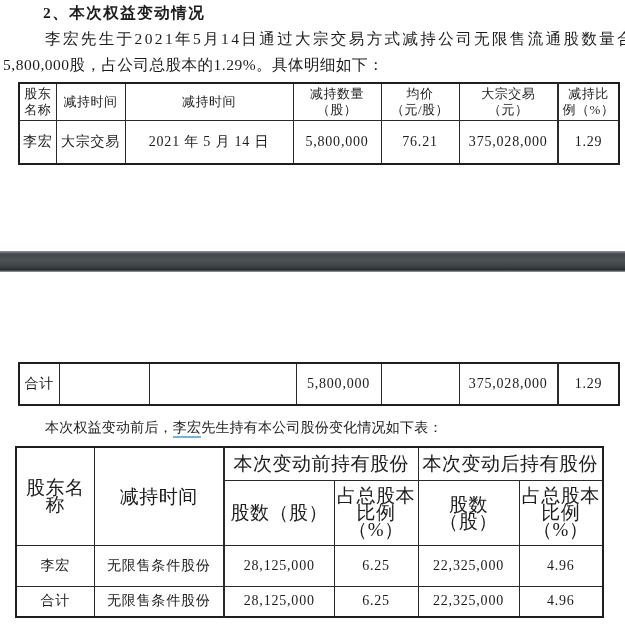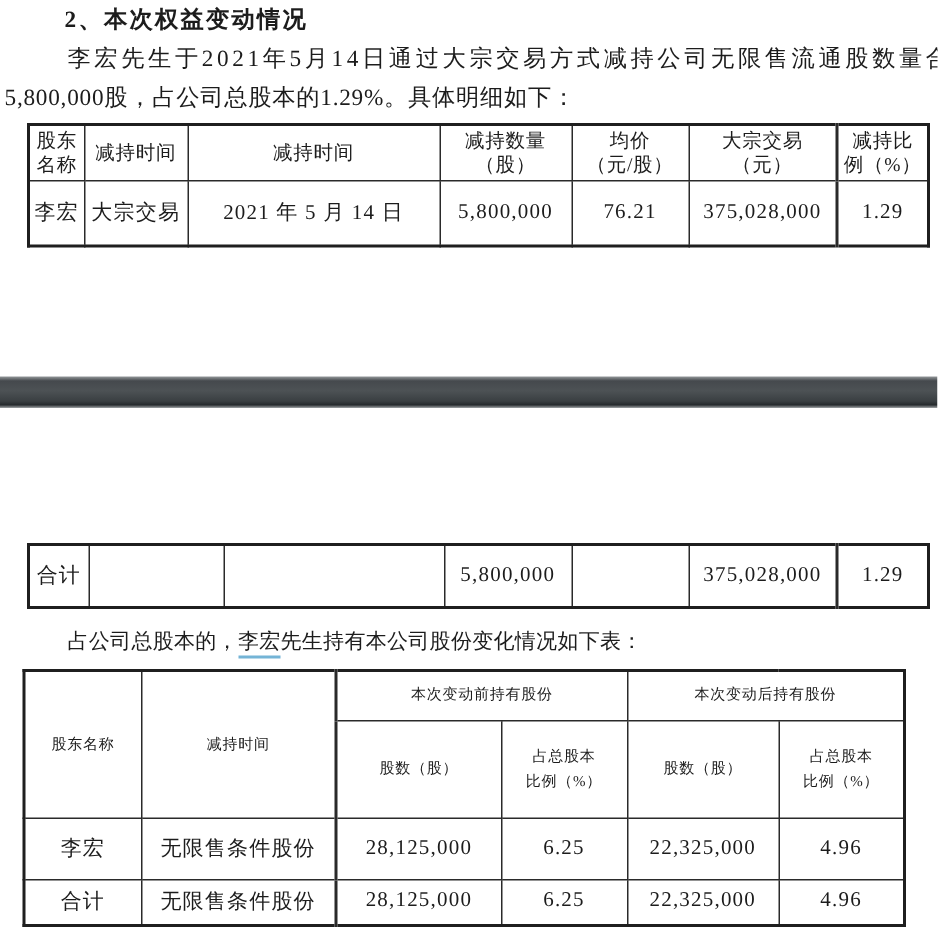--- a/index.html
+++ b/index.html
@@ -64,21 +64,21 @@
     font-size: 14px; letter-spacing: 0.2px;
     white-space: nowrap;
   }
   .note .uname {
     border-bottom: 2px solid #74b4d6;
     padding-bottom: 1px;
   }
 
   
   .t2 { left: 15px; top: 446px; width: 587px; }
-  .t2 th { font-size: 10px; line-height: 17px; white-space: pre-line; letter-spacing: 0.5px; }
+  .t2 th { font-size: 19px; line-height: 17px; white-space: pre-line; letter-spacing: 0.5px; }
   .t2 .grow { height: 33px; }
   .t2 .srow { height: 65px; }
   .t2 .drow1 { height: 41px; }
   .t2 .drow2 { height: 31px; }
   .t2 td { font-size: 14px; letter-spacing: 0.8px; }
 
   
   .separator {
     left: 0; top: 251px; width: 625px; height: 21px;
     background: linear-gradient(180deg,
@@ -150,21 +150,21 @@
       <td></td>
       <td>5,800,000</td>
       <td></td>
       <td>375,028,000</td>
       <td class="bl2">1.29</td>
     </tr>
   </tbody>
 </table>
 
 <div class="abs note">
-  <span>占公司总股本的，</span><span class="uname">李宏</span><span>先生持有本公司股份变化情况如下表：</span>
+  <span>本次权益变动前后，</span><span class="uname">李宏</span><span>先生持有本公司股份变化情况如下表：</span>
 </div>
 
 <table class="dtable t2">
   <colgroup>
     <col style="width:78px">
       <col style="width:130px">
       <col style="width:110px">
     <col style="width:84px">
       <col style="width:101px">
       <col style="width:84px">

